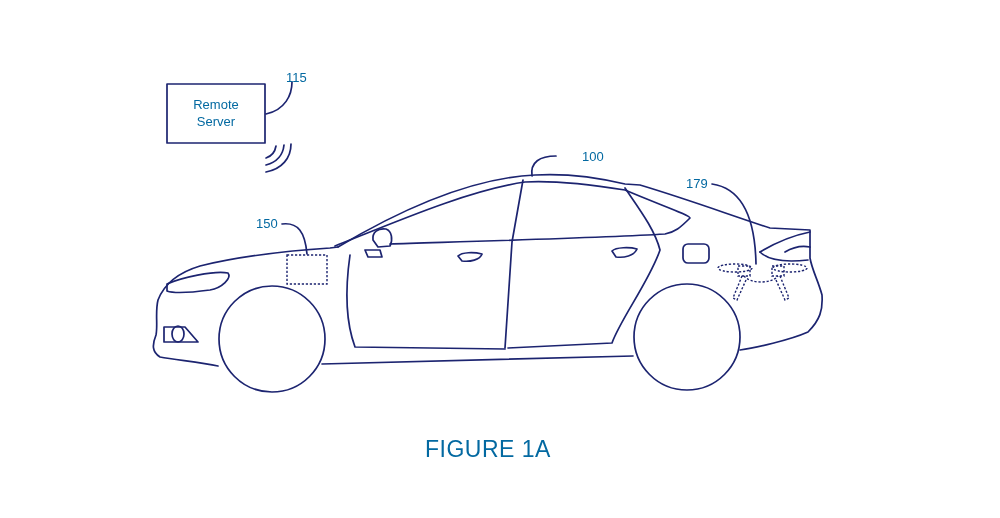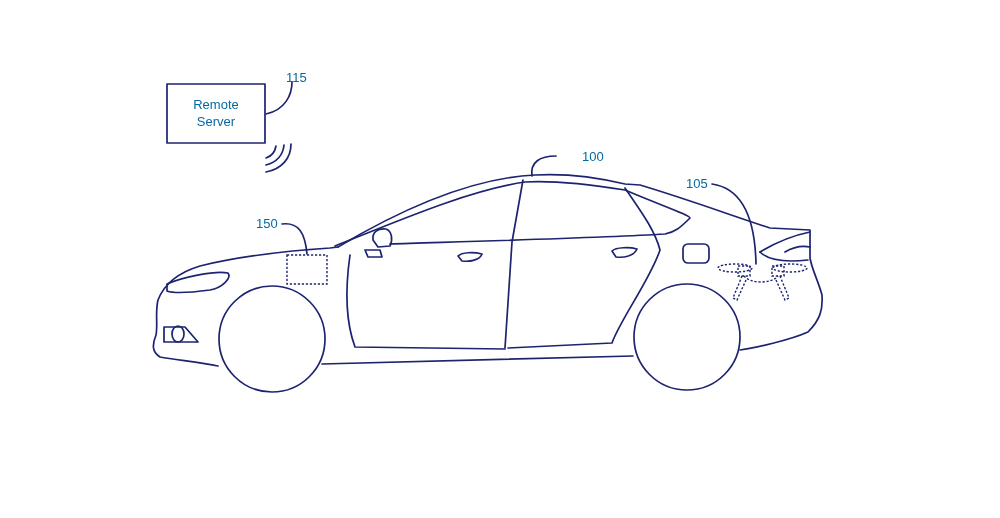--- a/index.html
+++ b/index.html
@@ -83,14 +83,15 @@
     <path class="ln" d="M712 184 C 740 188, 755 215, 756 264"></path>
   </svg>
 
   <div class="label server-text" style="left:167px; top:96px; width:98px;">
     <div>Remote</div>
     <div>Server</div>
   </div>
   <div class="label ref" style="left:286px; top:70px;">115</div>
   <div class="label ref" style="left:557px; top:149px;margin-left:25px;">100</div>
   <div class="label ref" style="left:256px; top:216px;">150</div>
-  <div class="label ref" style="left:686px; top:176px;">105</div>
+  <div class="label ref" style="left:686px; top:176px;">179</div>
+  <div class="label caption" style="left:425px; top:436px;">FIGURE 1A</div>
 </div>
 
 </body></html>

